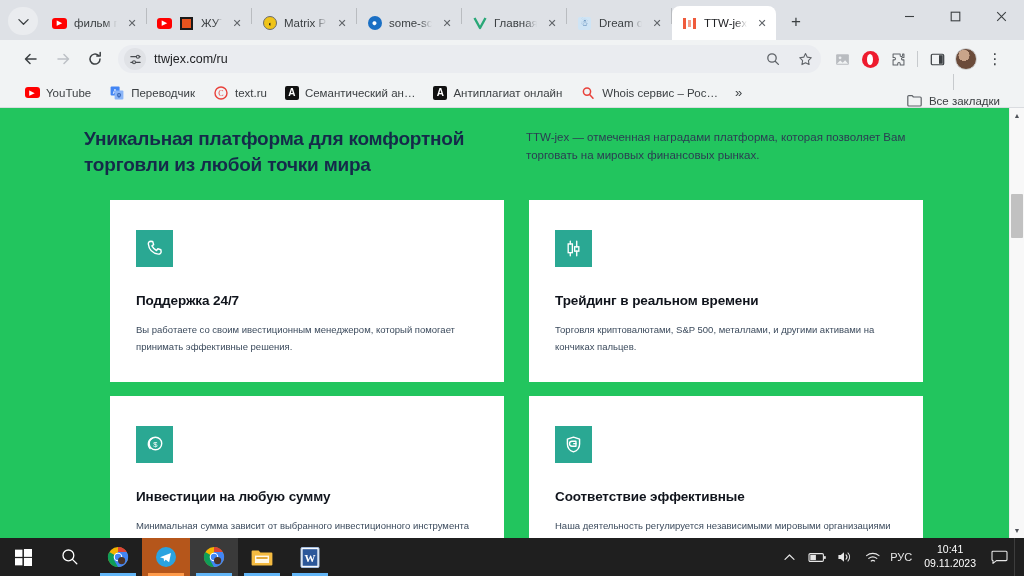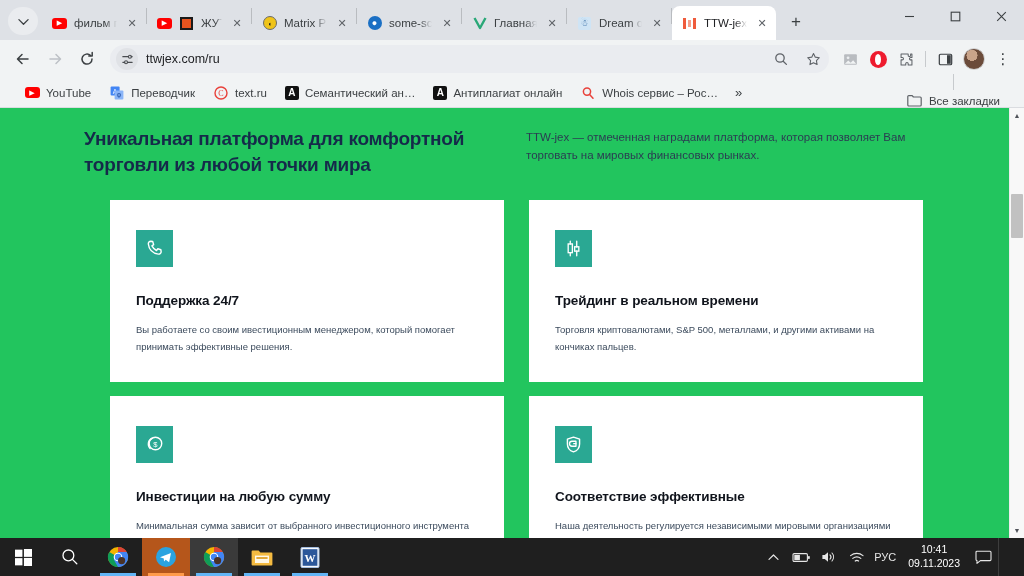--- a/index.html
+++ b/index.html
@@ -72,21 +72,21 @@
   .fav-yt { background:#ff0000; border-radius:3px; width:15px;height:11px;
             display:flex;align-items:center;justify-content:center;color:#fff;font-size:7px;}
   .fav-circ { width:14px;height:14px;border-radius:50%;display:flex;align-items:center;
               justify-content:center;color:#fff;font-size:8px;font-weight:bold;}
   .fav-sq { width:13px;height:13px;border-radius:2px;display:flex;align-items:center;
             justify-content:center;color:#fff;font-size:8px;font-weight:bold;}
 
   
   .toolbar {
     height: 38px; background: #f1f3f4;
-    display: flex; align-items: center; padding: 0 8px; gap: 2px;
+    display: flex; align-items: center; padding: 0 16px; gap: 2px;
   }
   .navbtn {
     width: 30px; height: 30px; border-radius: 50%;
     display: flex; align-items: center; justify-content: center;
     color: #3c4043; font-size: 15px;
   }
   .navbtn.dim { color: #bdc1c6; }
   .omnibox {
     flex: 1 1 auto; height: 28px; margin: 0 6px 0 6px;
     background: #eaecf0; border-radius: 14px;
@@ -176,21 +176,21 @@
   }
   .tb-start { width: 46px; height: 38px; display:flex;align-items:center;justify-content:center; }
   .tb-app {
     width: 48px; height: 38px; position: relative;
     display:flex;align-items:center;justify-content:center;
   }
   .tb-app .run { position:absolute; bottom:0; left:6px; right:6px; height:3px; background:#62b5f6; }
   .tb-app.active { background: #3a3a3a; }
   .tb-app.accent { background: #b5561b; }
   .tb-app.accent .run { background:#ff9b4a; }
-  .tray { margin-left: auto; display:flex; align-items:center; gap: 2px; padding-right: 20px; }
+  .tray { margin-left: auto; display:flex; align-items:center; gap: 2px; padding-right: 4px; }
   .tray-ic { min-width: 26px; height: 38px; display:flex;align-items:center;justify-content:center; color:#e6e6e6;}
   .clock { display:flex;flex-direction:column;align-items:center;justify-content:center;
            line-height:1.32; padding: 0 8px; font-size: 10.5px; color:#fff; }
   .tray-edge { width: 6px; height: 38px; border-left: 1px solid #3d3d3d; }
 
   svg { display:block; }
 </style>
 </head>
 <body>
 

